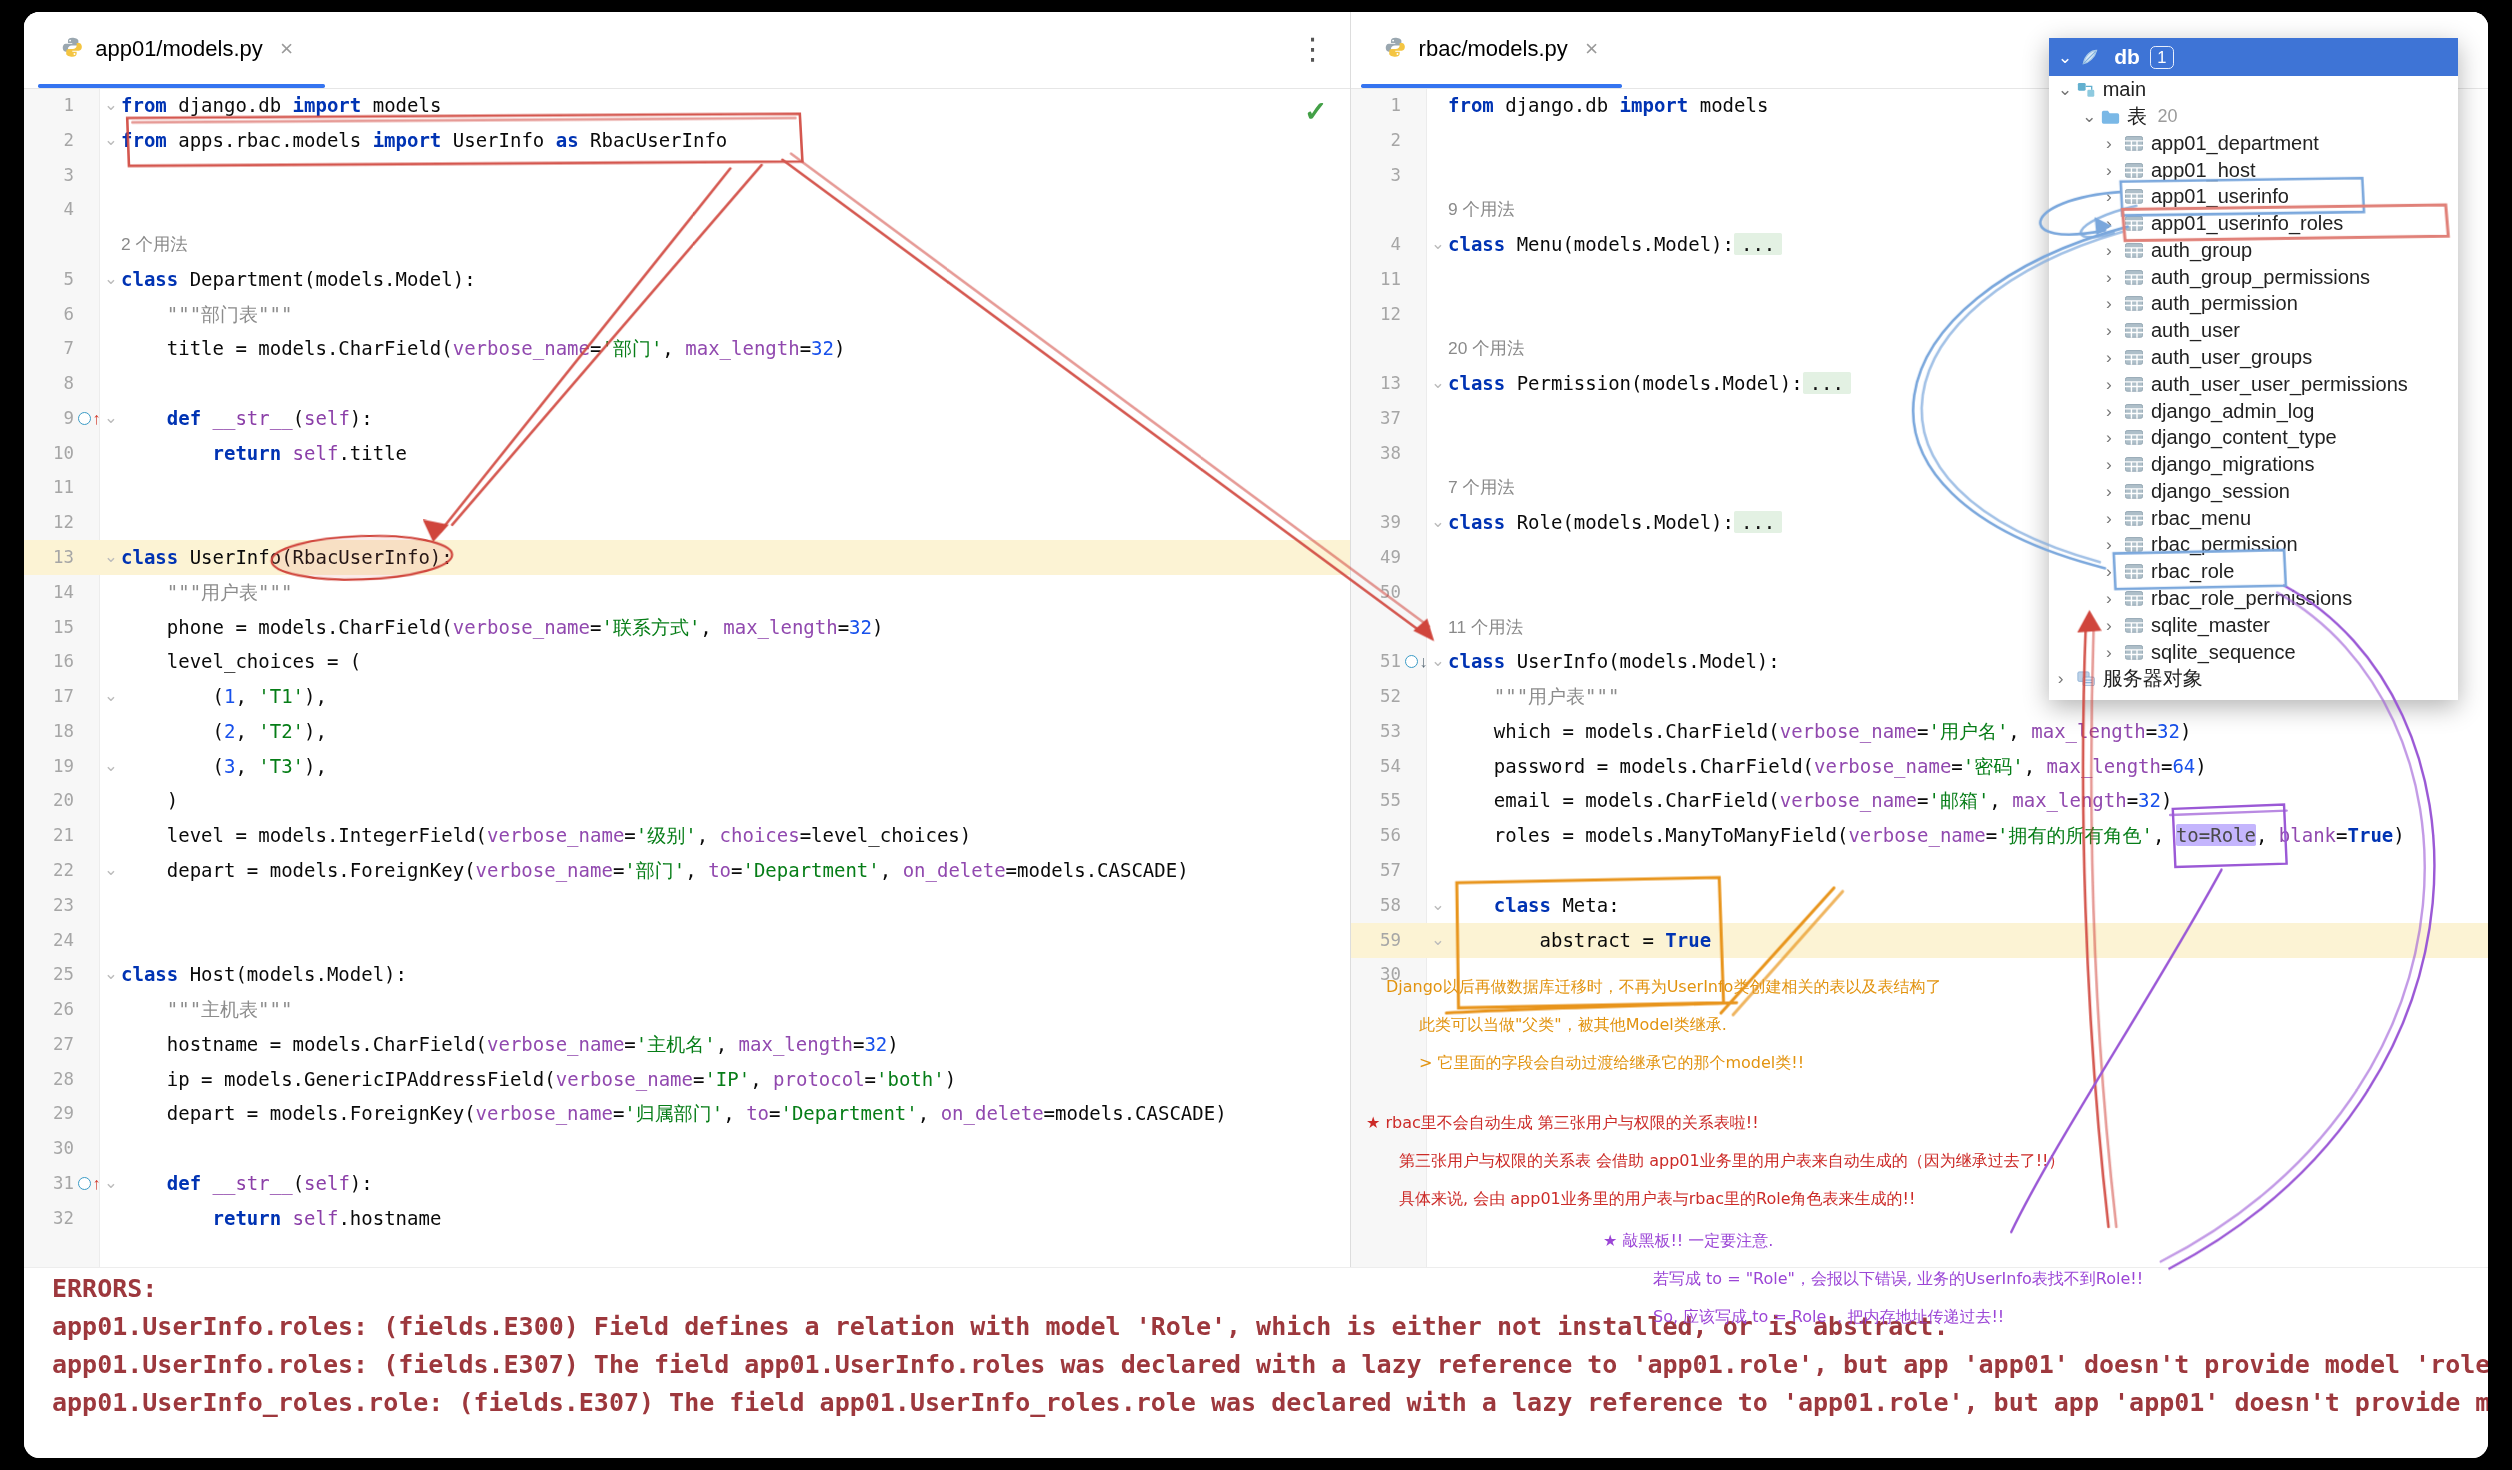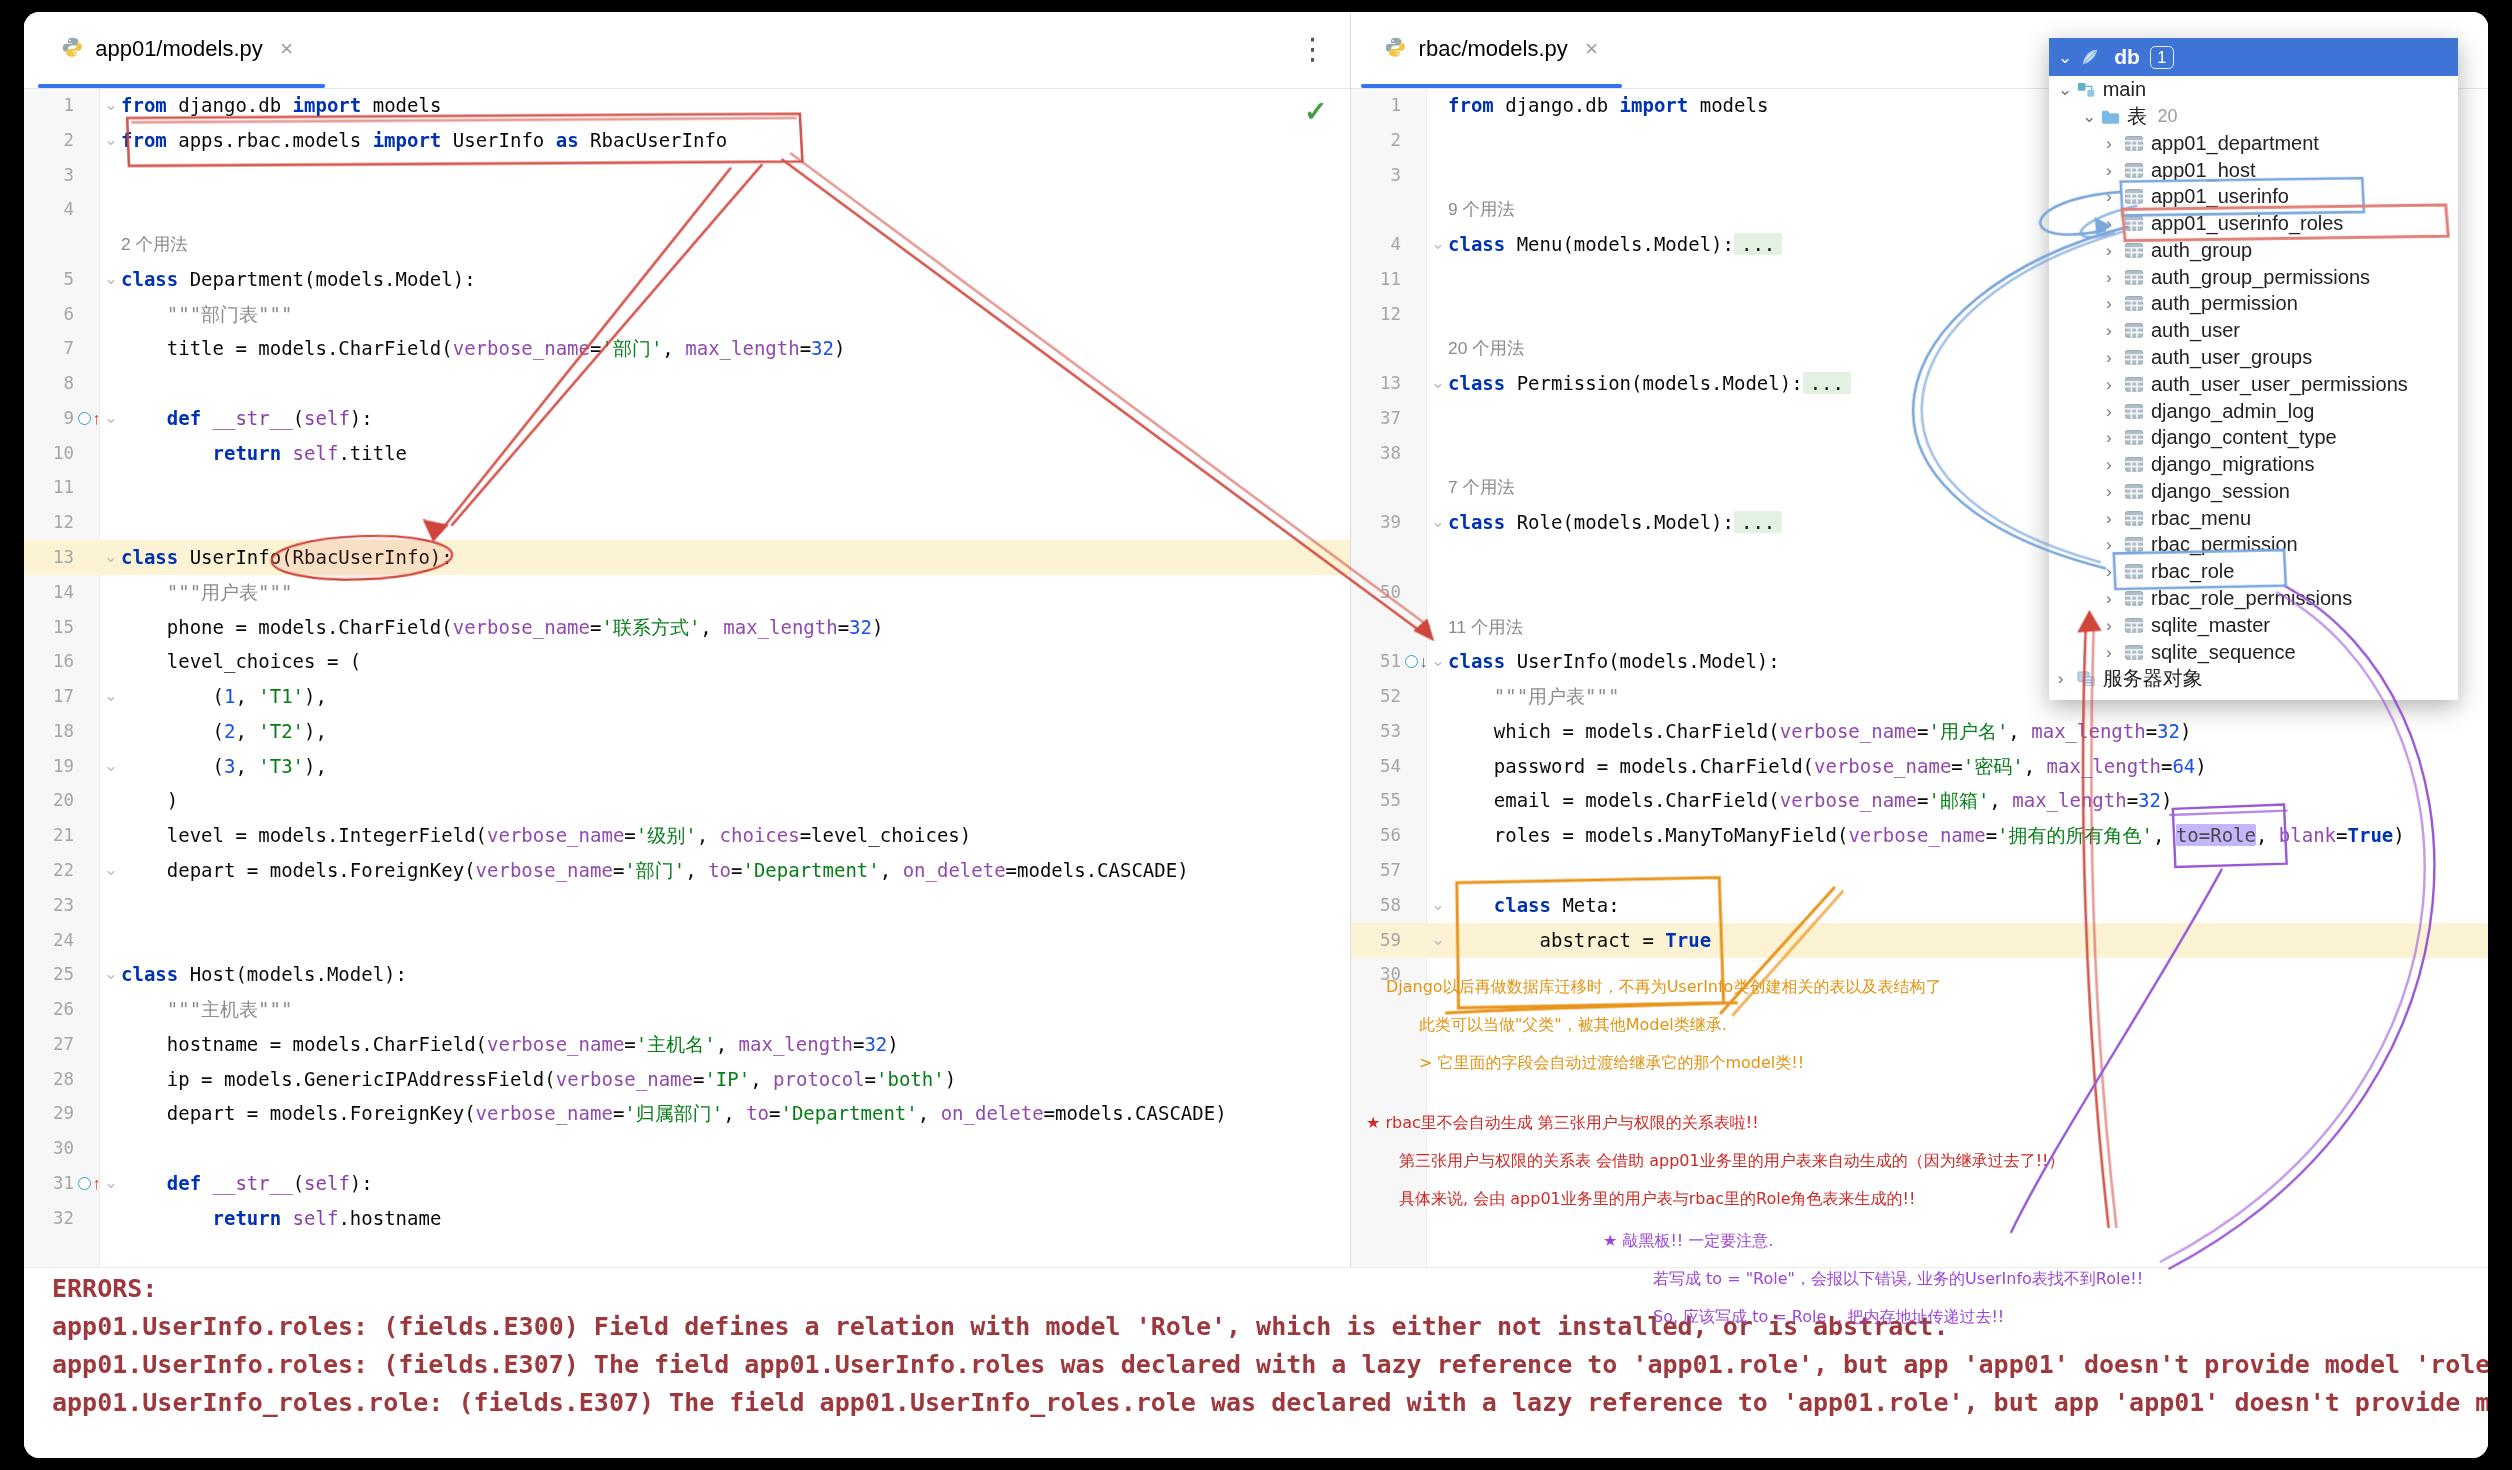--- a/index.html
+++ b/index.html
@@ -275,20 +275,24 @@
             <span class="codeline"></span>
           </div>
           <div class="crow" style="top: 382px;">
             <span class="inlay">7 个用法</span>
           </div>
           <div class="crow" style="top: 417px;">
             <span class="lnum">39</span>
             <span class="foldh">⌄</span>
             <span class="codeline"><span class="tk-k">class</span><span class="tk-p"> Role(models.Model):</span><span class="tk-f">...</span></span>
           </div>
+          <div class="crow" style="top: 452px;">
+            <span class="lnum">49</span>
+            <span class="codeline"></span>
+          </div>
           <div class="crow" style="top: 487px;">
             <span class="lnum">50</span>
             <span class="codeline"></span>
           </div>
           <div class="crow" style="top: 522px;">
             <span class="inlay">11 个用法</span>
           </div>
           <div class="crow" style="top: 556px;">
             <span class="lnum">51</span>
             <span class="gic">

